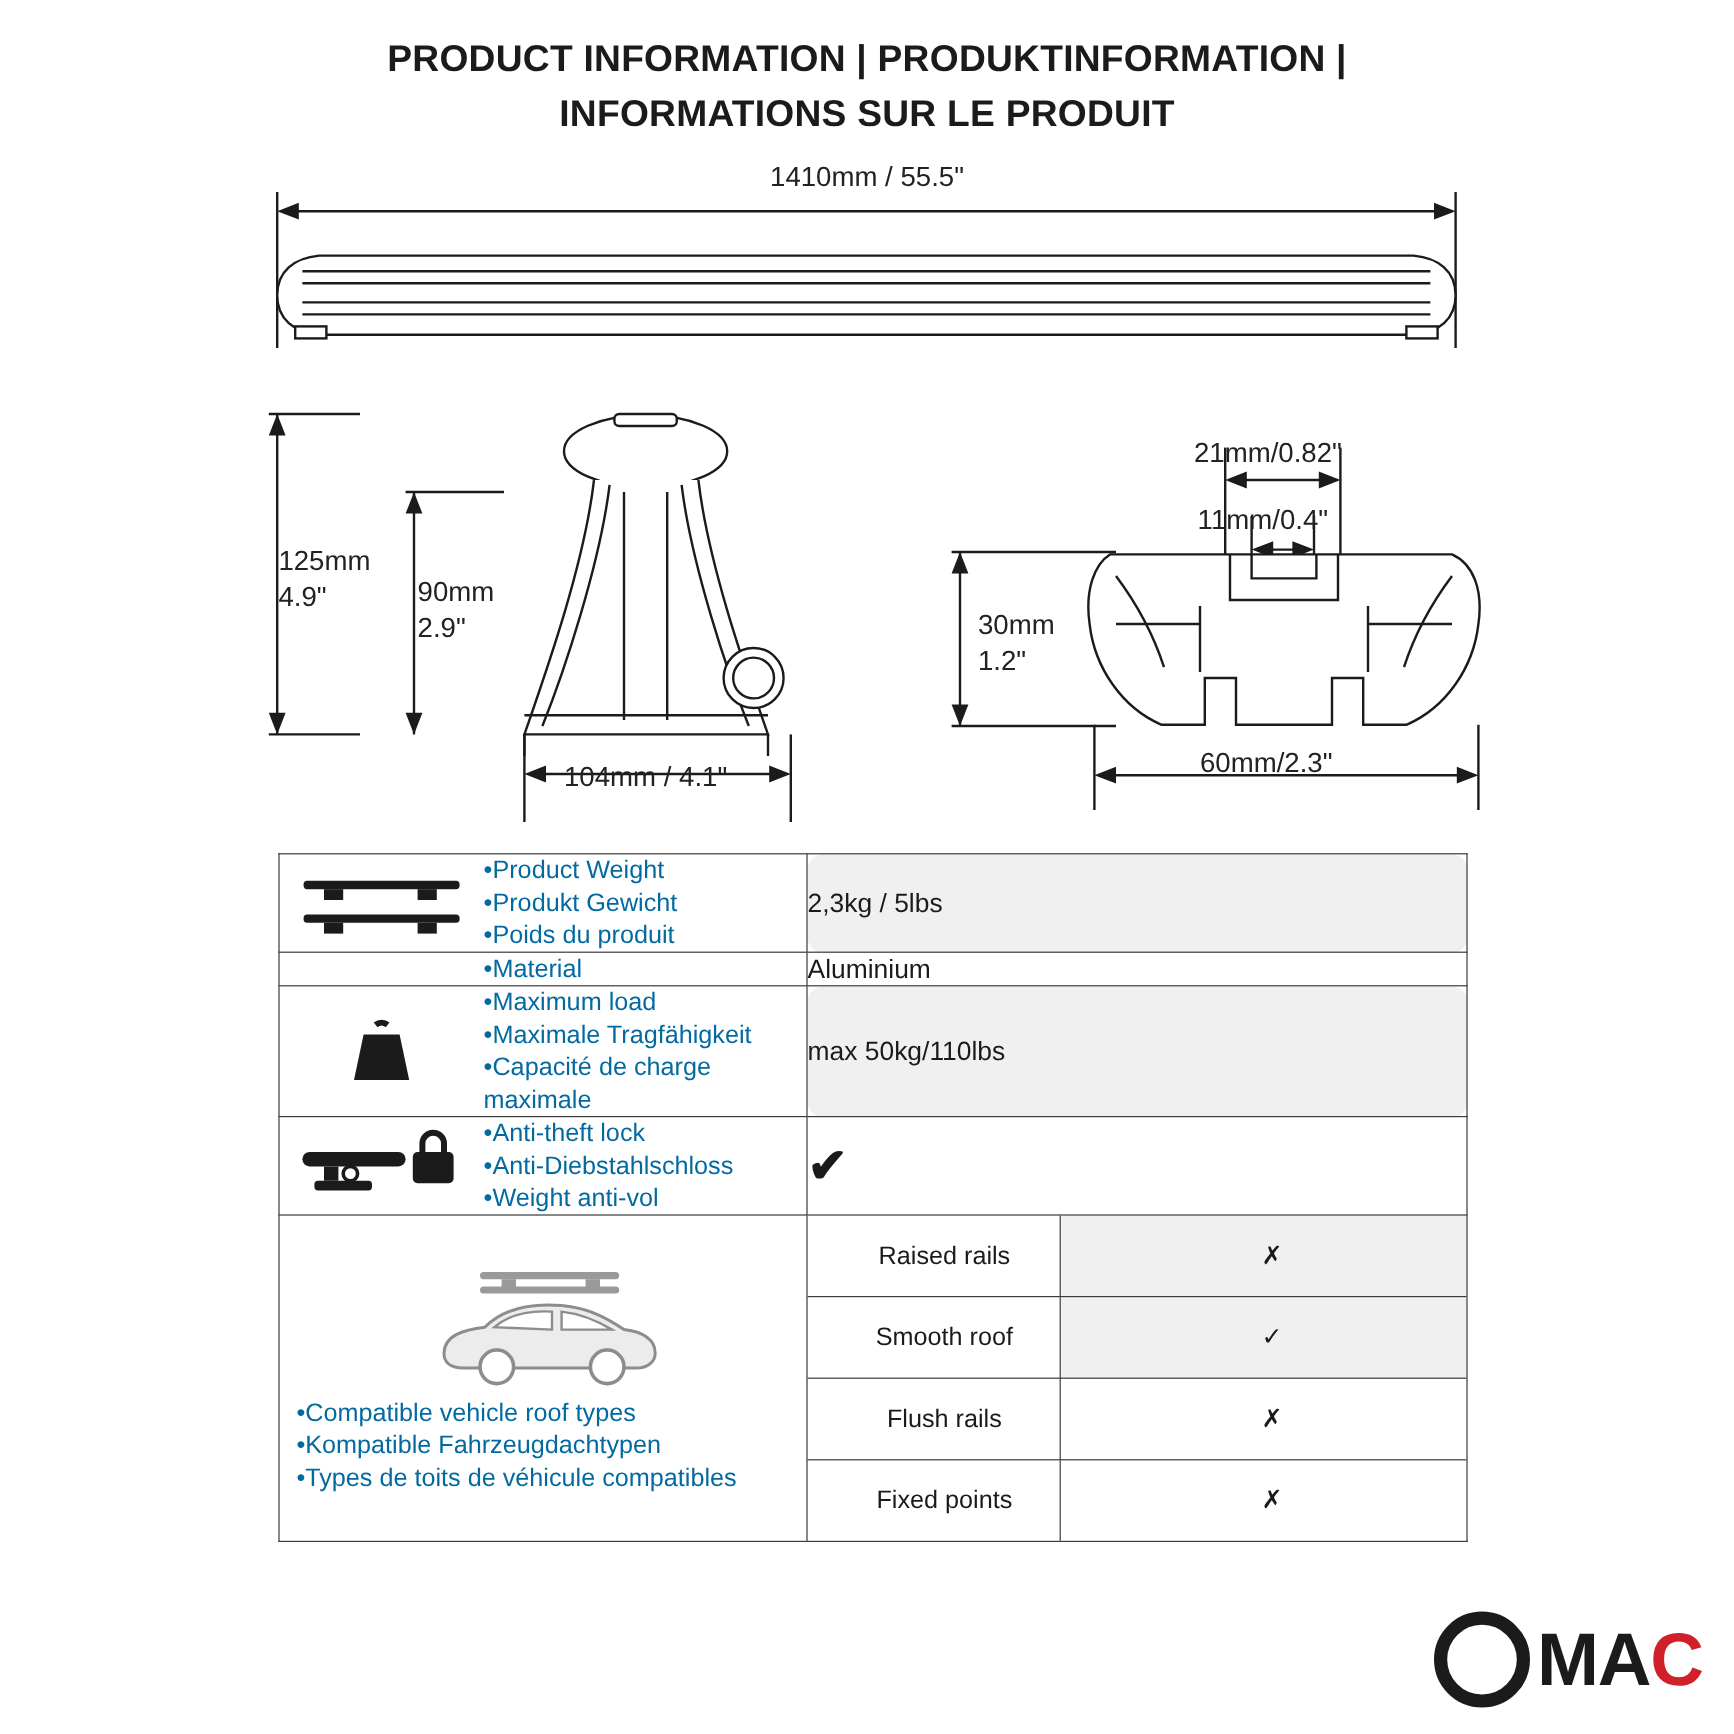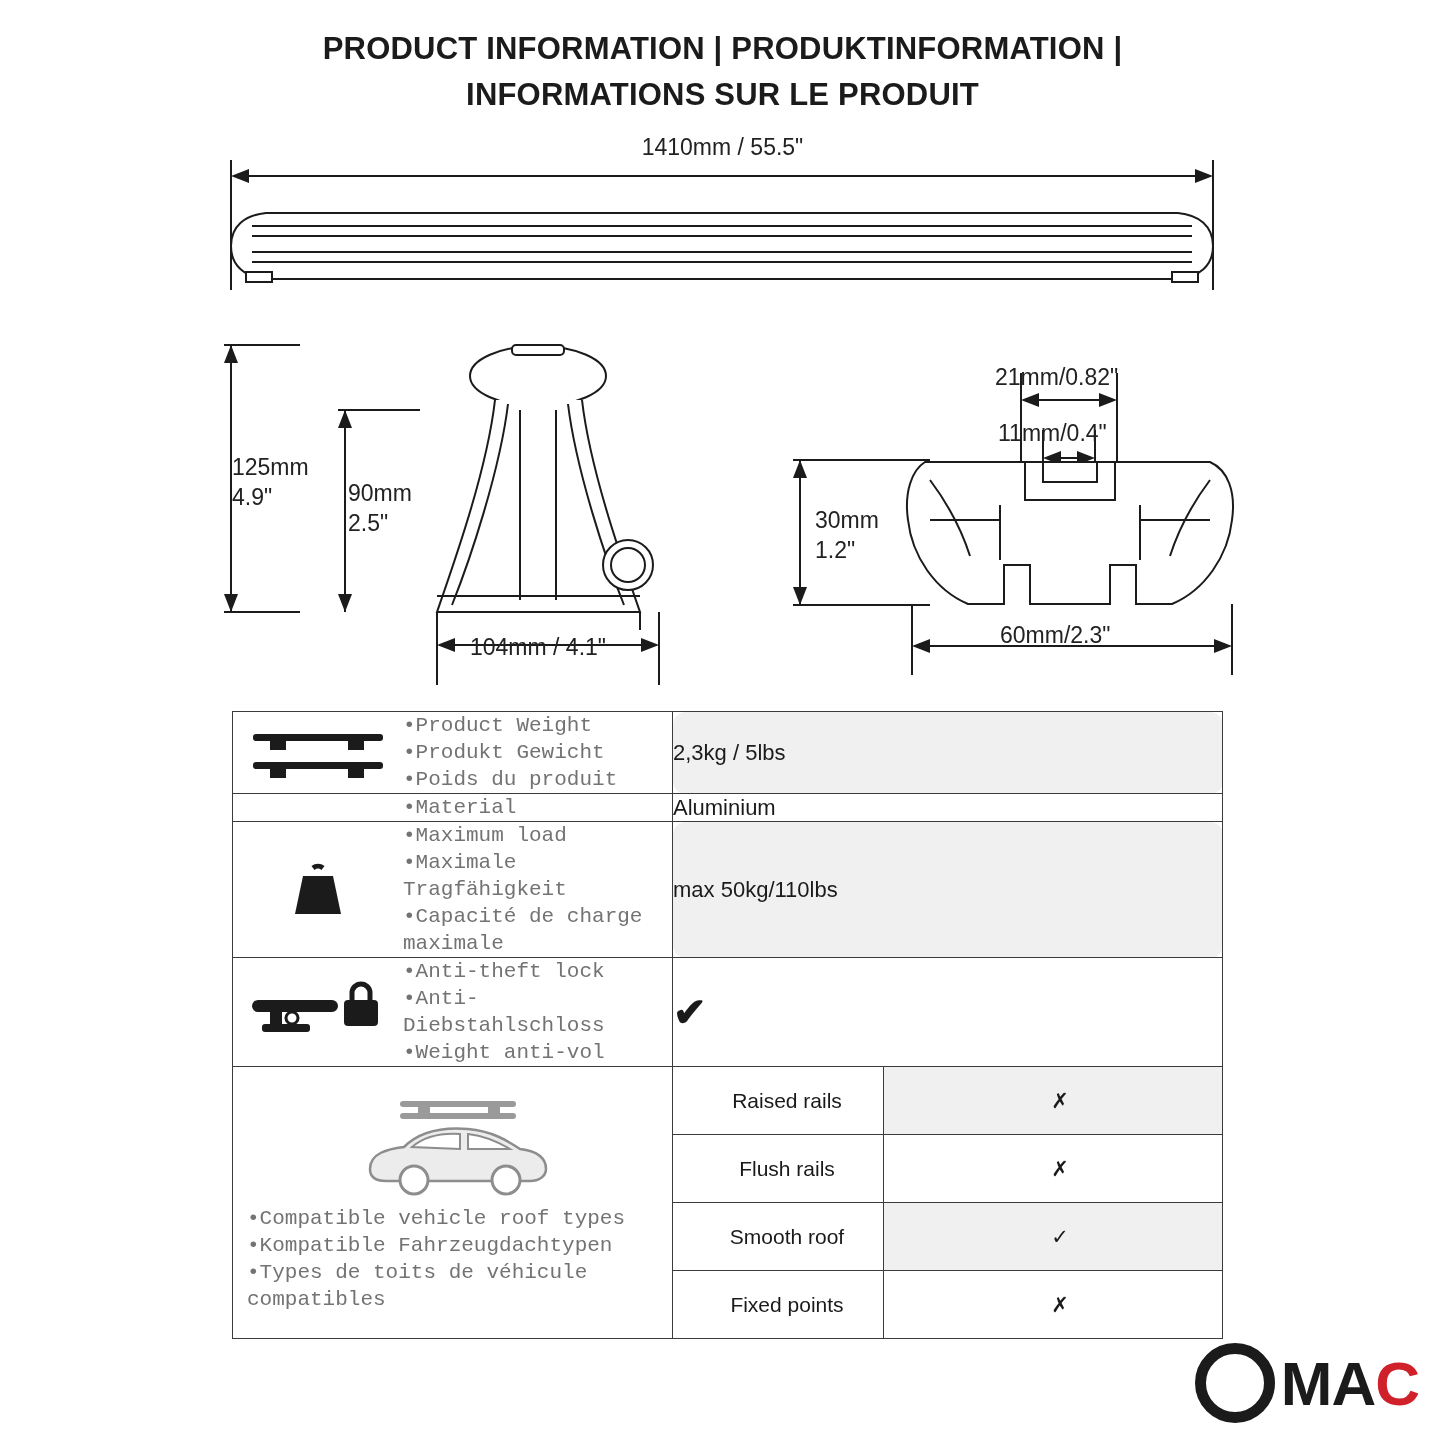--- a/index.html
+++ b/index.html
@@ -78,22 +78,21 @@
   }
   .spec-table td {
     border: 1px solid #3b3b3b;
     vertical-align: middle;
     padding: 0;
   }
   .cell-label {
     padding: 10px 8px 10px 14px;
     font-size: 21px;
     line-height: 27px;
-    color: #737373;
-    font-family: Liberation Mono, monospace;
+    color: #0369a1;
   }
   .cell-value {
     padding: 12px 0 12px 22px;
     font-size: 22px;
     color: #1b1b1b;
     border-radius: 13px;
   }
   .shaded { background: #f0f0f0; }
 
   .label-row {
@@ -253,21 +252,21 @@
       <line x1="1232" y1="604" x2="1232" y2="675"></line>
       <line x1="919" y1="646" x2="1225" y2="646"></line>
       <polygon points="912,646 930,639 930,653" fill="#1b1b1b" stroke="none"></polygon>
       <polygon points="1232,646 1214,639 1214,653" fill="#1b1b1b" stroke="none"></polygon>
     </g>
   </svg>
 
   <div class="dim" style="left:232px; top:452px;">125mm
 4.9"</div>
   <div class="dim" style="left:348px; top:478px;">90mm
-2.5"</div>
+2.9"</div>
   <div class="dim" style="left:470px; top:632px;">104mm / 4.1"</div>
 
   <div class="dim" style="left:995px; top:362px;">21mm/0.82"</div>
   <div class="dim" style="left:998px; top:418px;">11mm/0.4"</div>
   <div class="dim" style="left:815px; top:505px;">30mm
 1.2"</div>
   <div class="dim" style="left:1000px; top:620px;">60mm/2.3"</div>
 
   <table class="spec-table">
     <colgroup>
@@ -378,26 +377,26 @@
           </div>
         </td>
         <td class="nested-cell">
           <table class="roof-sub">
             <tbody>
               <tr>
                 <td class="name">Raised rails</td>
                 <td class="val shaded">✗</td>
               </tr>
               <tr>
+                <td class="name">Smooth roof</td>
+                <td class="val shaded">✓</td>
+              </tr>
+              <tr>
                 <td class="name">Flush rails</td>
                 <td class="val">✗</td>
-              </tr>
-              <tr>
-                <td class="name">Smooth roof</td>
-                <td class="val shaded">✓</td>
               </tr>
               <tr>
                 <td class="name">Fixed points</td>
                 <td class="val">✗</td>
               </tr>
             </tbody>
           </table>
         </td>
       </tr>
     </tbody>

